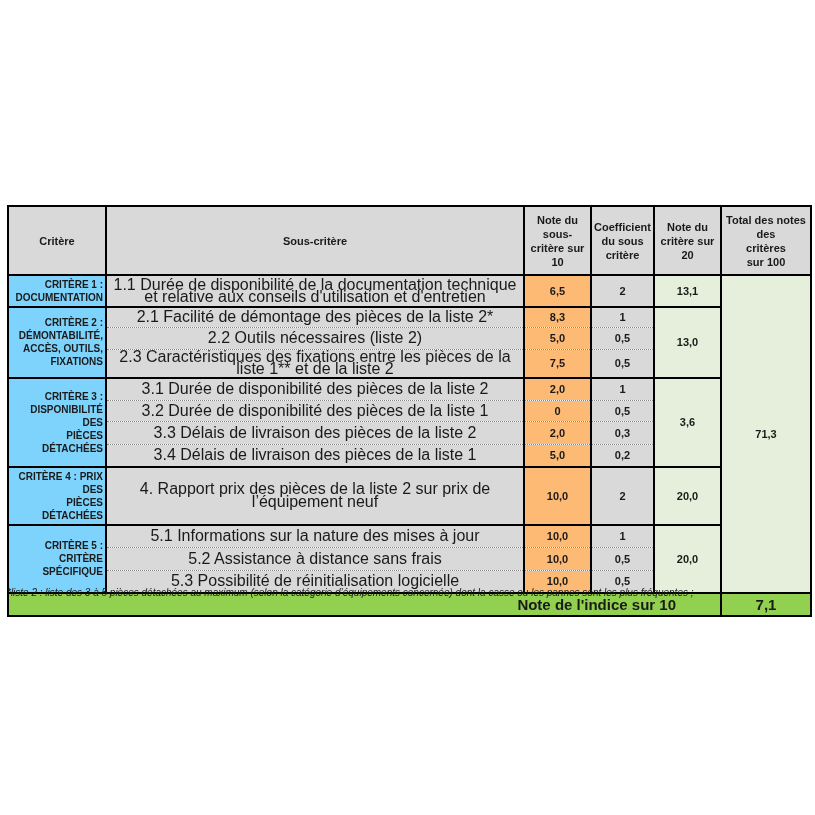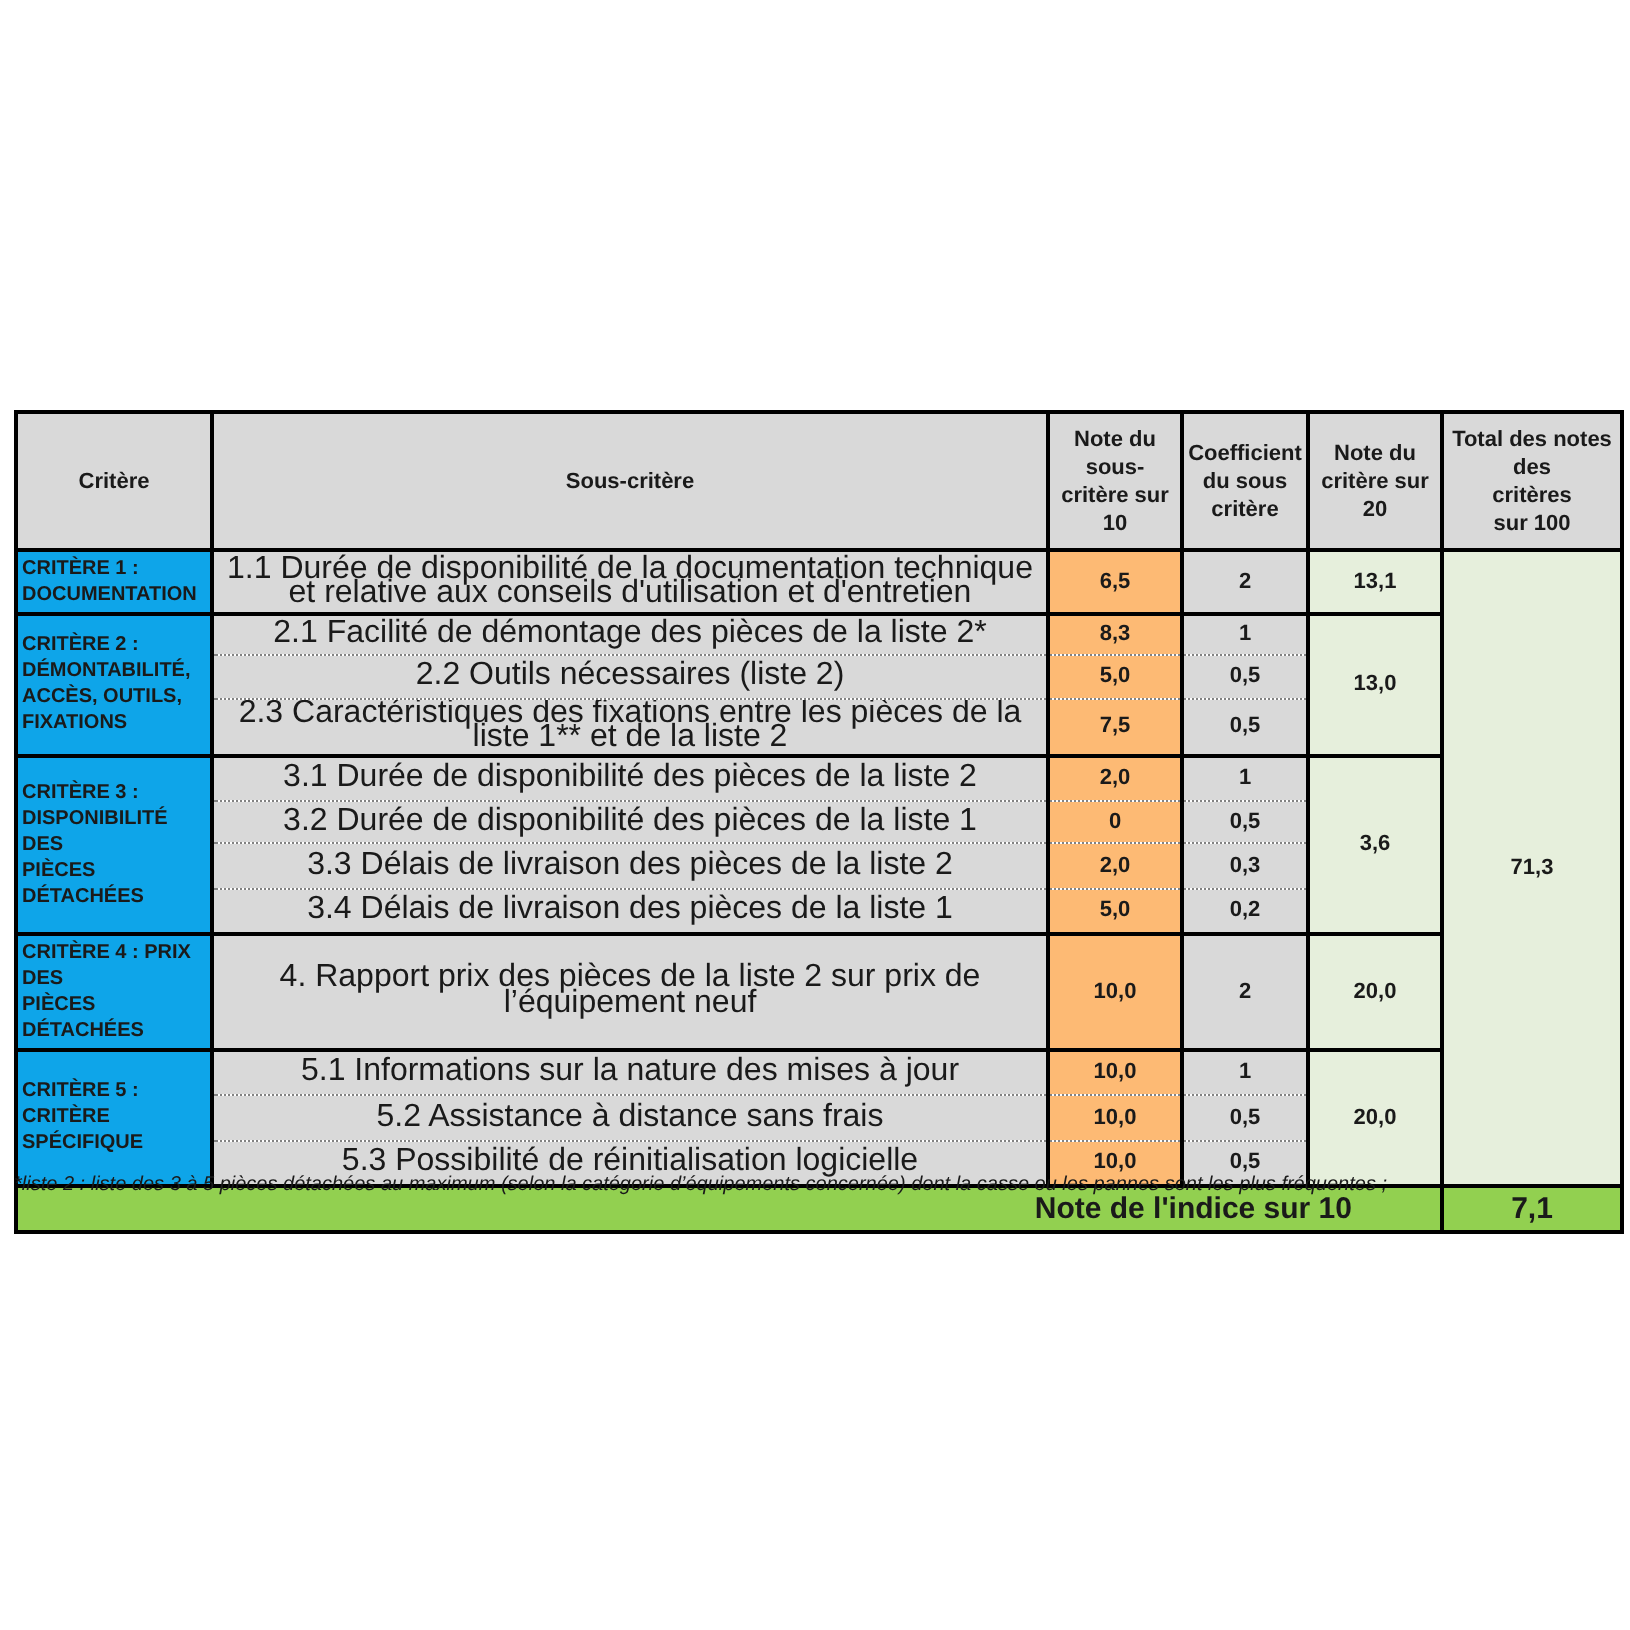--- a/index.html
+++ b/index.html
@@ -37,24 +37,24 @@
     border-bottom: 2px solid #000;
     font-size: 11px;
     font-weight: bold;
     text-align: center;
     height: 69px;
     white-space: pre-line;
     line-height: 14px;
     padding: 2px;
   }
   .crit {
-    background: #0ea5e9;
+    background: #7dd3fc;
     font-weight: bold;
     font-size: 10px;
-    text-align: left;
+    text-align: right;
     white-space: pre-line;
     line-height: 13px;
     padding: 2px;
   }
   .sub {
     background: #d9d9d9;
     font-size: 16px;
     text-align: center;
     padding: 1px 4px;
     line-height: 12.5px;

